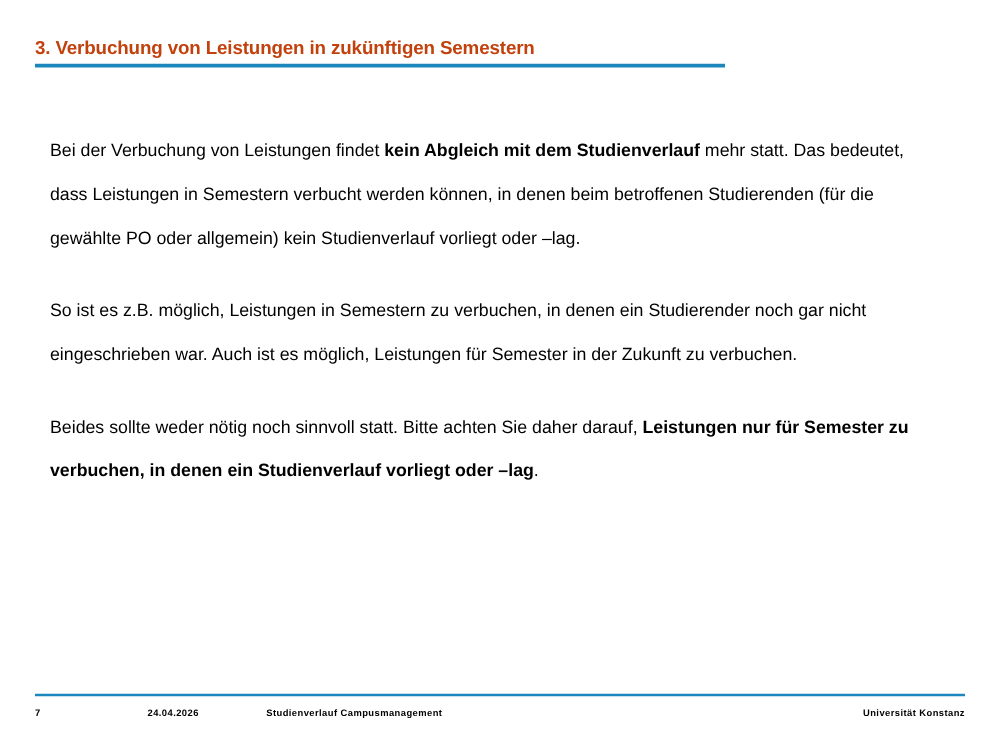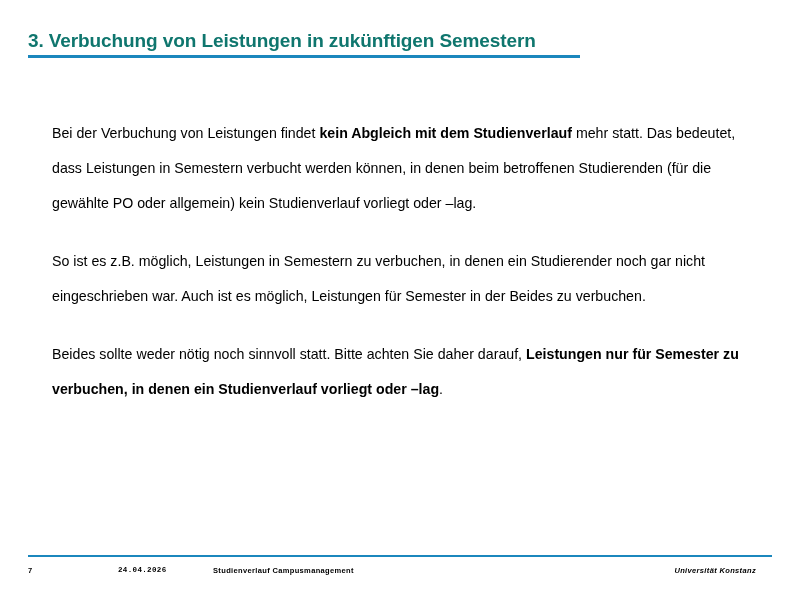--- a/index.html
+++ b/index.html
@@ -23,46 +23,46 @@
   }
 
   
   .title-block {
     position: absolute;
     left: 28px;
     top: 30px;
     width: 560px;
   }
   .slide-title {
-    font-size: 19px;
+    font-size: 15px;
     font-weight: bold;
     line-height: 1.18;
     letter-spacing: -0.1px;
-    color: #0f766e;
+    color: #c2410c;
     white-space: nowrap;
   }
   .title-rule {
     margin-top: 3px;
     width: 552px;
     height: 3px;
     background: #1b87bd;
   }
 
   
   .body-block {
     position: absolute;
     left: 40px;
     top: 104px;
     width: 716px;
   }
   .para {
     font-size: 14.2px;
     line-height: 35px;
     color: #000000;
-    margin: 12px;
+    margin: 0;
   }
   .para + .para {
     margin-top: 23px;
   }
   .para b {
     font-weight: bold;
   }
 
   
   .footer-rule {
@@ -83,39 +83,39 @@
     font-weight: bold;
     color: #000000;
     letter-spacing: 0.35px;
   }
   .footer span {
     position: absolute;
     top: 0;
     white-space: nowrap;
   }
   .f-page   { left: 0px; }
-  .f-date   { left: 90px; font-family: Liberation Mono, monospace; }
+  .f-date   { left: 90px; }
   .f-event  { left: 185px; }
-  .f-org    { right: 16px; font-style: italic; }
+  .f-org    { right: 0px; }
 </style>
 </head>
 <body>
 
 <div class="slide">
 
   <div class="title-block">
     <div class="slide-title">3. Verbuchung von Leistungen in zukünftigen Semestern</div>
     <div class="title-rule"></div>
   </div>
 
   <div class="body-block">
 
     <p class="para"><span>Bei der Verbuchung von Leistungen findet </span><b>kein Abgleich mit dem Studienverlauf</b><span> mehr statt. Das bedeutet, dass Leistungen in Semestern verbucht werden können, in denen beim betroffenen Studierenden (für die gewählte PO oder allgemein) kein Studienverlauf vorliegt oder –lag.</span></p>
 
-    <p class="para"><span>So ist es z.B. möglich, Leistungen in Semestern zu verbuchen, in denen ein Studierender noch gar nicht eingeschrieben war. Auch ist es möglich, Leistungen für Semester in der Beides zu verbuchen.</span></p>
+    <p class="para"><span>So ist es z.B. möglich, Leistungen in Semestern zu verbuchen, in denen ein Studierender noch gar nicht eingeschrieben war. Auch ist es möglich, Leistungen für Semester in der Zukunft zu verbuchen.</span></p>
 
     <p class="para"><span>Beides sollte weder nötig noch sinnvoll statt. Bitte achten Sie daher darauf, </span><b>Leistungen nur für Semester zu verbuchen, in denen ein Studienverlauf vorliegt oder –lag</b><span>.</span></p>
 
   </div>
 
   <div class="footer-rule"></div>
 
   <div class="footer">
     <span class="f-page">7</span>
     <span class="f-date">24.04.2026</span>

